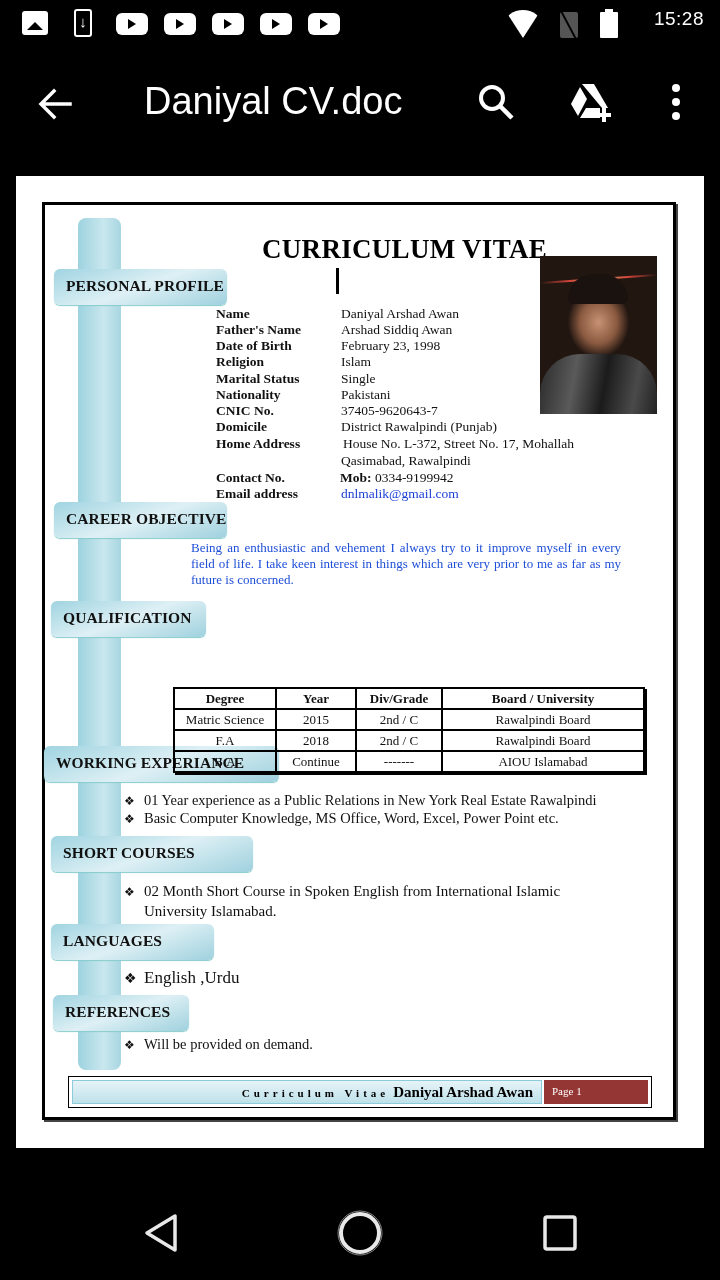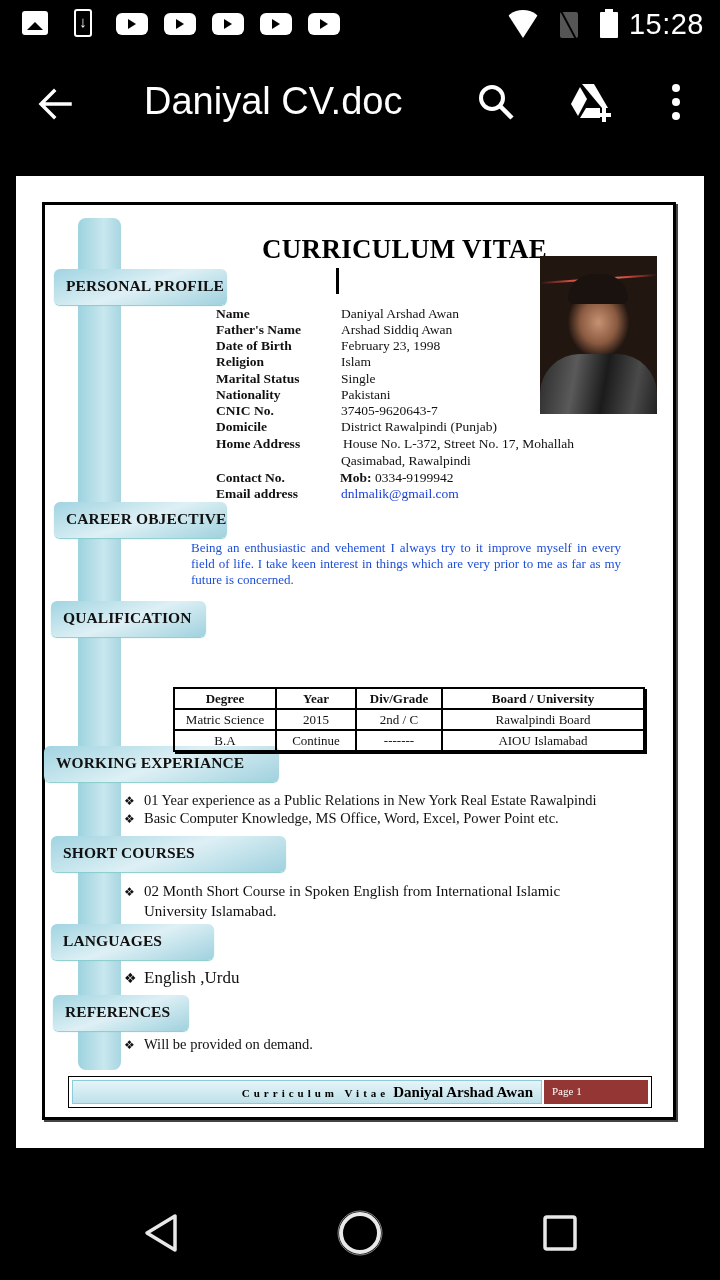--- a/index.html
+++ b/index.html
@@ -11,21 +11,21 @@
   .notif-img { left:22px; width:26px; height:24px; background:#fff; border-radius:3px; }
   .notif-img::after { content:""; position:absolute; left:5px; bottom:5px; width:0; height:0; border-left:8px solid transparent; border-right:8px solid transparent; border-bottom:8px solid #000; }
   .notif-dl { left:74px; width:18px; height:28px; top:9px; border:2px solid #fff; border-radius:3px; box-sizing:border-box; background:#000; color:#fff; font-size:15px; line-height:22px; text-align:center; font-weight:bold; }
   .notif-yt { width:32px; height:22px; top:13px; background:#fff; border-radius:6px; }
   .notif-yt::after { content:""; position:absolute; left:12px; top:6px; border-top:5px solid transparent; border-bottom:5px solid transparent; border-left:8px solid #000; }
   .wifi { left:505px; top:10px; width:0; height:0; border-left:18px solid transparent; border-right:18px solid transparent; border-top:28px solid #fff; border-radius:50% 50% 0 0; }
   .nosim { left:560px; top:12px; width:18px; height:26px; background:#555; border-radius:2px; }
   .nosim::after { content:""; position:absolute; left:8px; top:-2px; width:2px; height:32px; background:#000; transform:rotate(-28deg); }
   .battery { left:600px; top:12px; width:18px; height:26px; background:#fff; border-radius:1px; }
   .battery::before { content:""; position:absolute; left:5px; top:-3px; width:8px; height:3px; background:#fff; }
-  .clock { position:absolute; right:16px; top:8px; color:#fff; font-size:29px; letter-spacing:0.5px; }
+  .clock { position:absolute; right:16px; top:8px; color:#fff; font-size:19px; letter-spacing:0.5px; }
 
   
   .appbar { position:absolute; left:0; top:48px; width:720px; height:112px;padding-left:12px; }
   .back-arrow { position:absolute; left:36px; top:36px; width:40px; height:40px; cursor:pointer; }
   .title { position:absolute; left:144px; top:32px; color:#fff; font-size:38px; }
   .act { position:absolute; top:32px; width:44px; height:44px; cursor:pointer; }
 
   
   .page { position:absolute; left:16px; top:176px; width:688px; height:972px; background:#fff; }
   .frame { position:absolute; left:26px; top:26px; width:634px; height:918px; border:3px solid #000; box-shadow:2px 2px 0 #444; box-sizing:border-box; }
@@ -113,21 +113,21 @@
   <div class="photo">
     <div class="light"></div>
     <div class="hair"></div>
     <div class="jacket"></div>
   </div>
 
   <div class="sec" style="left:38px;top:93px;width:173px">PERSONAL PROFILE</div>
   <div class="sec" style="left:38px;top:326px;width:173px">CAREER OBJECTIVE</div>
   <div class="sec" style="left:35px;top:425px;width:155px">QUALIFICATION</div>
   <div class="sec" style="left:28px;top:570px;width:235px">WORKING EXPERIANCE</div>
-  <div class="sec" style="left:35px;top:660px;width:235px">SHORT COURSES</div>
+  <div class="sec" style="left:35px;top:660px;width:202px">SHORT COURSES</div>
   <div class="sec" style="left:35px;top:748px;width:163px">LANGUAGES</div>
   <div class="sec" style="left:37px;top:819px;width:136px">REFERENCES</div>
 
   <div class="kv" style="top:130px">
     <span class="k">Name</span>
       <span class="v">Daniyal Arshad Awan</span>
   </div>
   <div class="kv" style="top:146px">
     <span class="k">Father's Name</span>
       <span class="v">Arshad Siddiq Awan</span>
@@ -180,20 +180,26 @@
         <th style="width:96px">Degree</th>
         <th style="width:74px">Year</th>
         <th style="width:80px">Div/Grade</th>
         <th>Board / University</th>
       </tr>
     </thead>
     <tbody>
       <tr>
         <td>Matric Science</td>
         <td>2015</td>
+        <td>2nd / C</td>
+        <td>Rawalpindi Board</td>
+      </tr>
+      <tr>
+        <td>F.A</td>
+        <td>2018</td>
         <td>2nd / C</td>
         <td>Rawalpindi Board</td>
       </tr>
       <tr>
         <td>B.A</td>
         <td>Continue</td>
         <td>-------</td>
         <td>AIOU Islamabad</td>
       </tr>
     </tbody>

